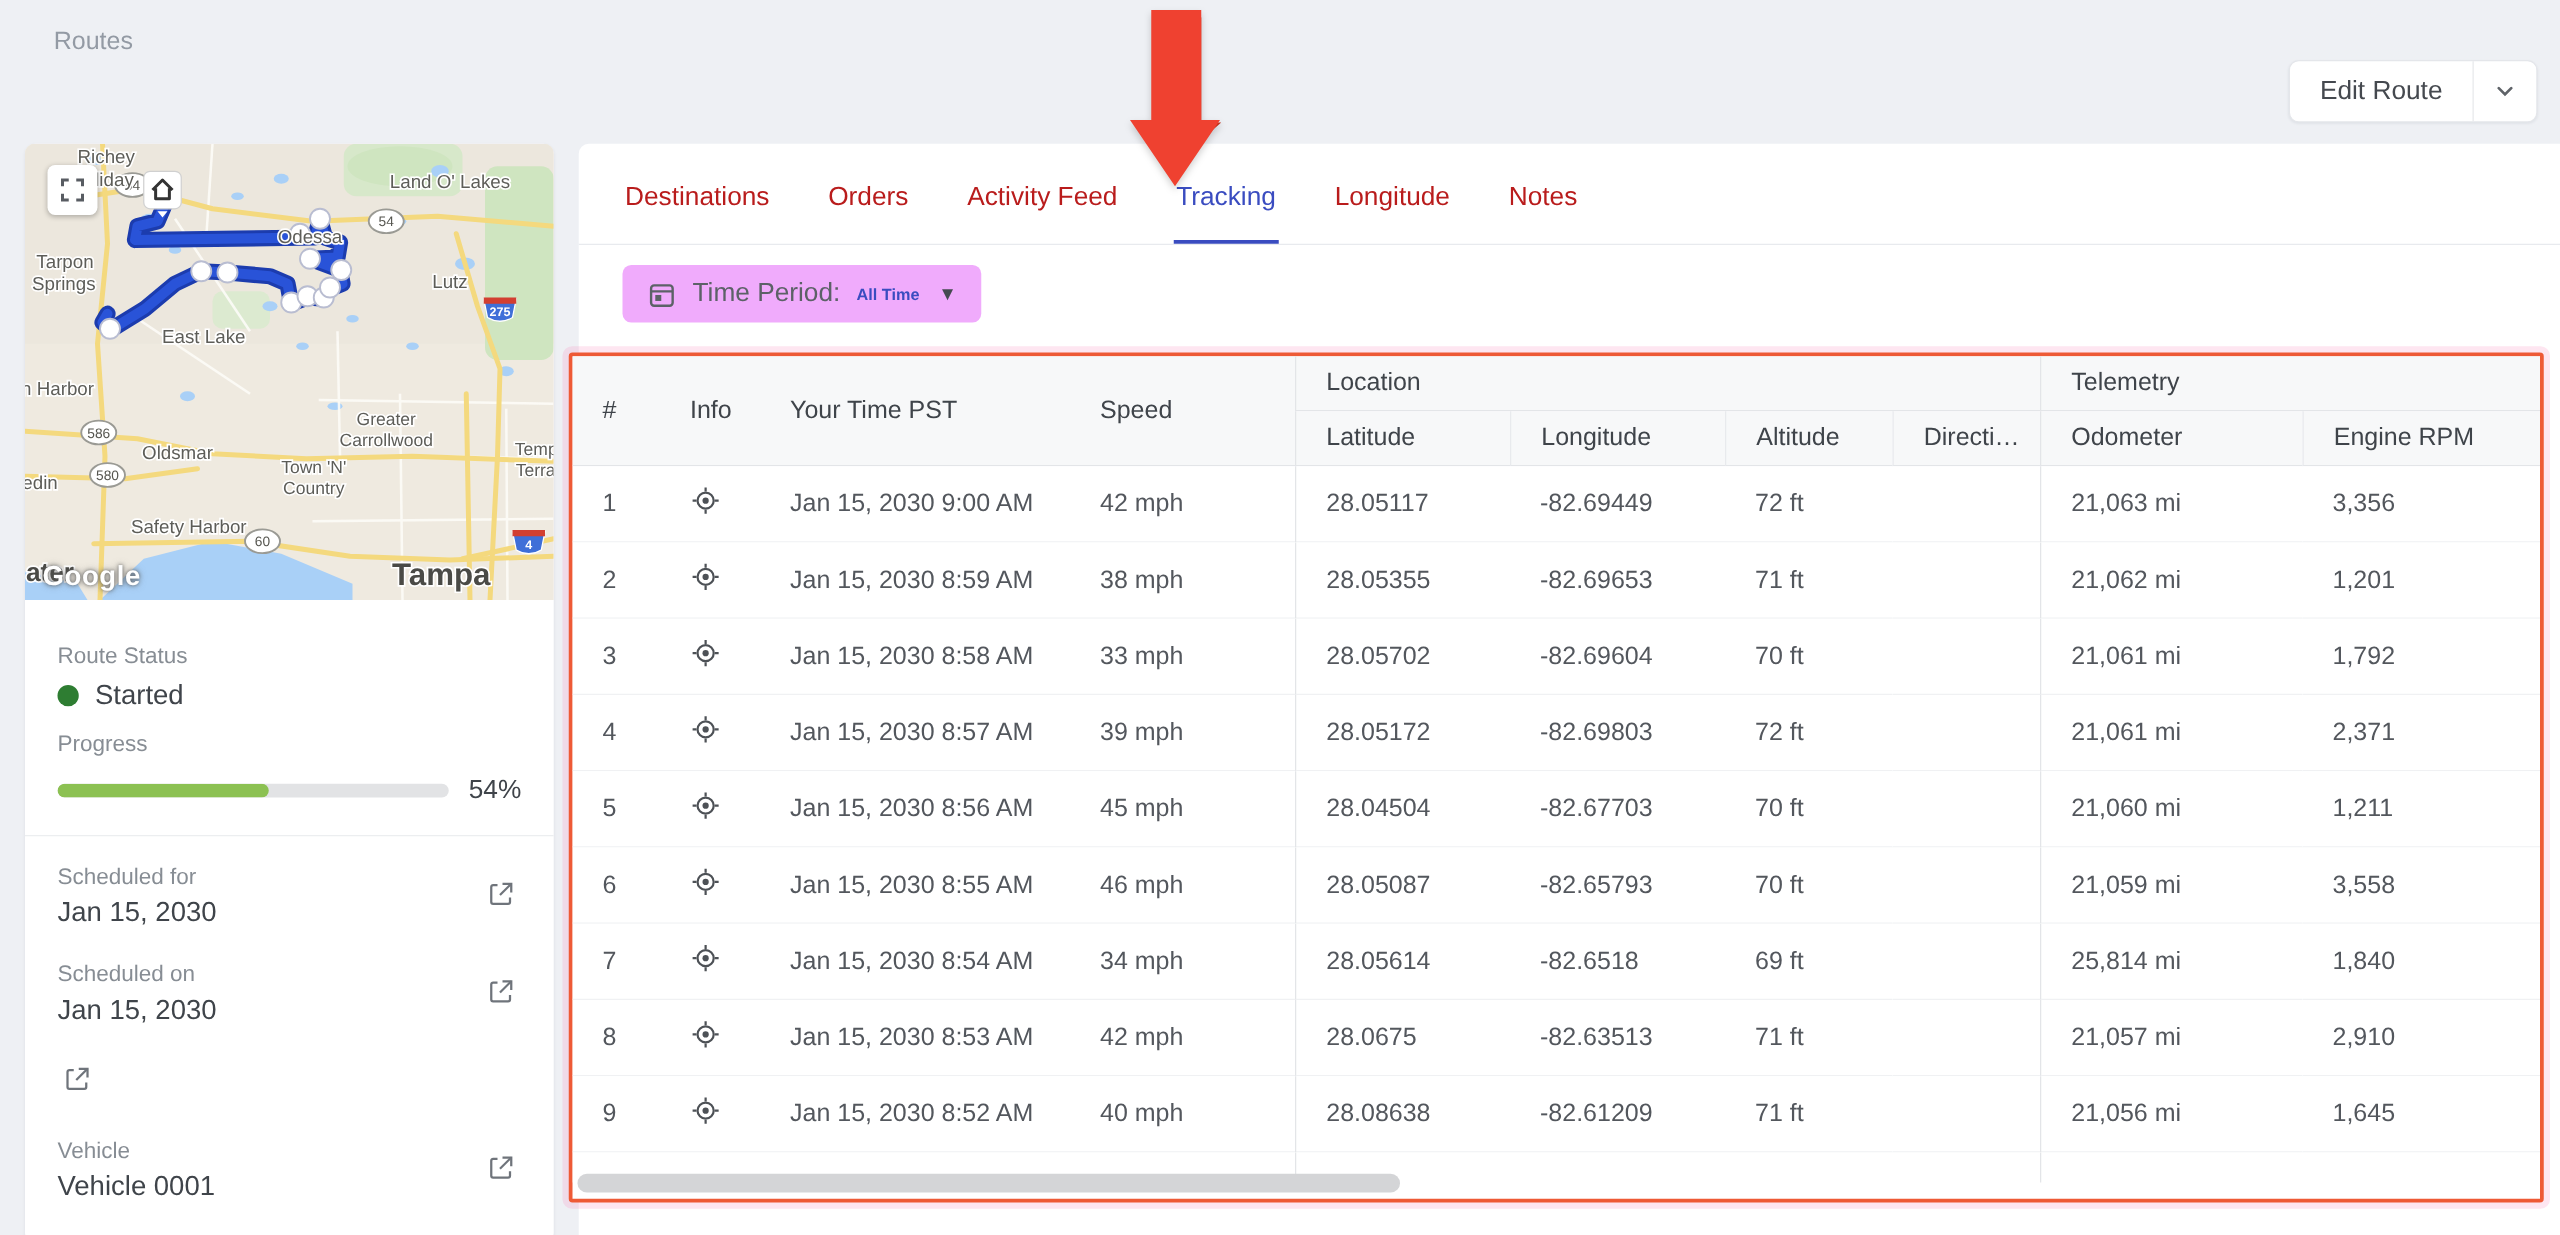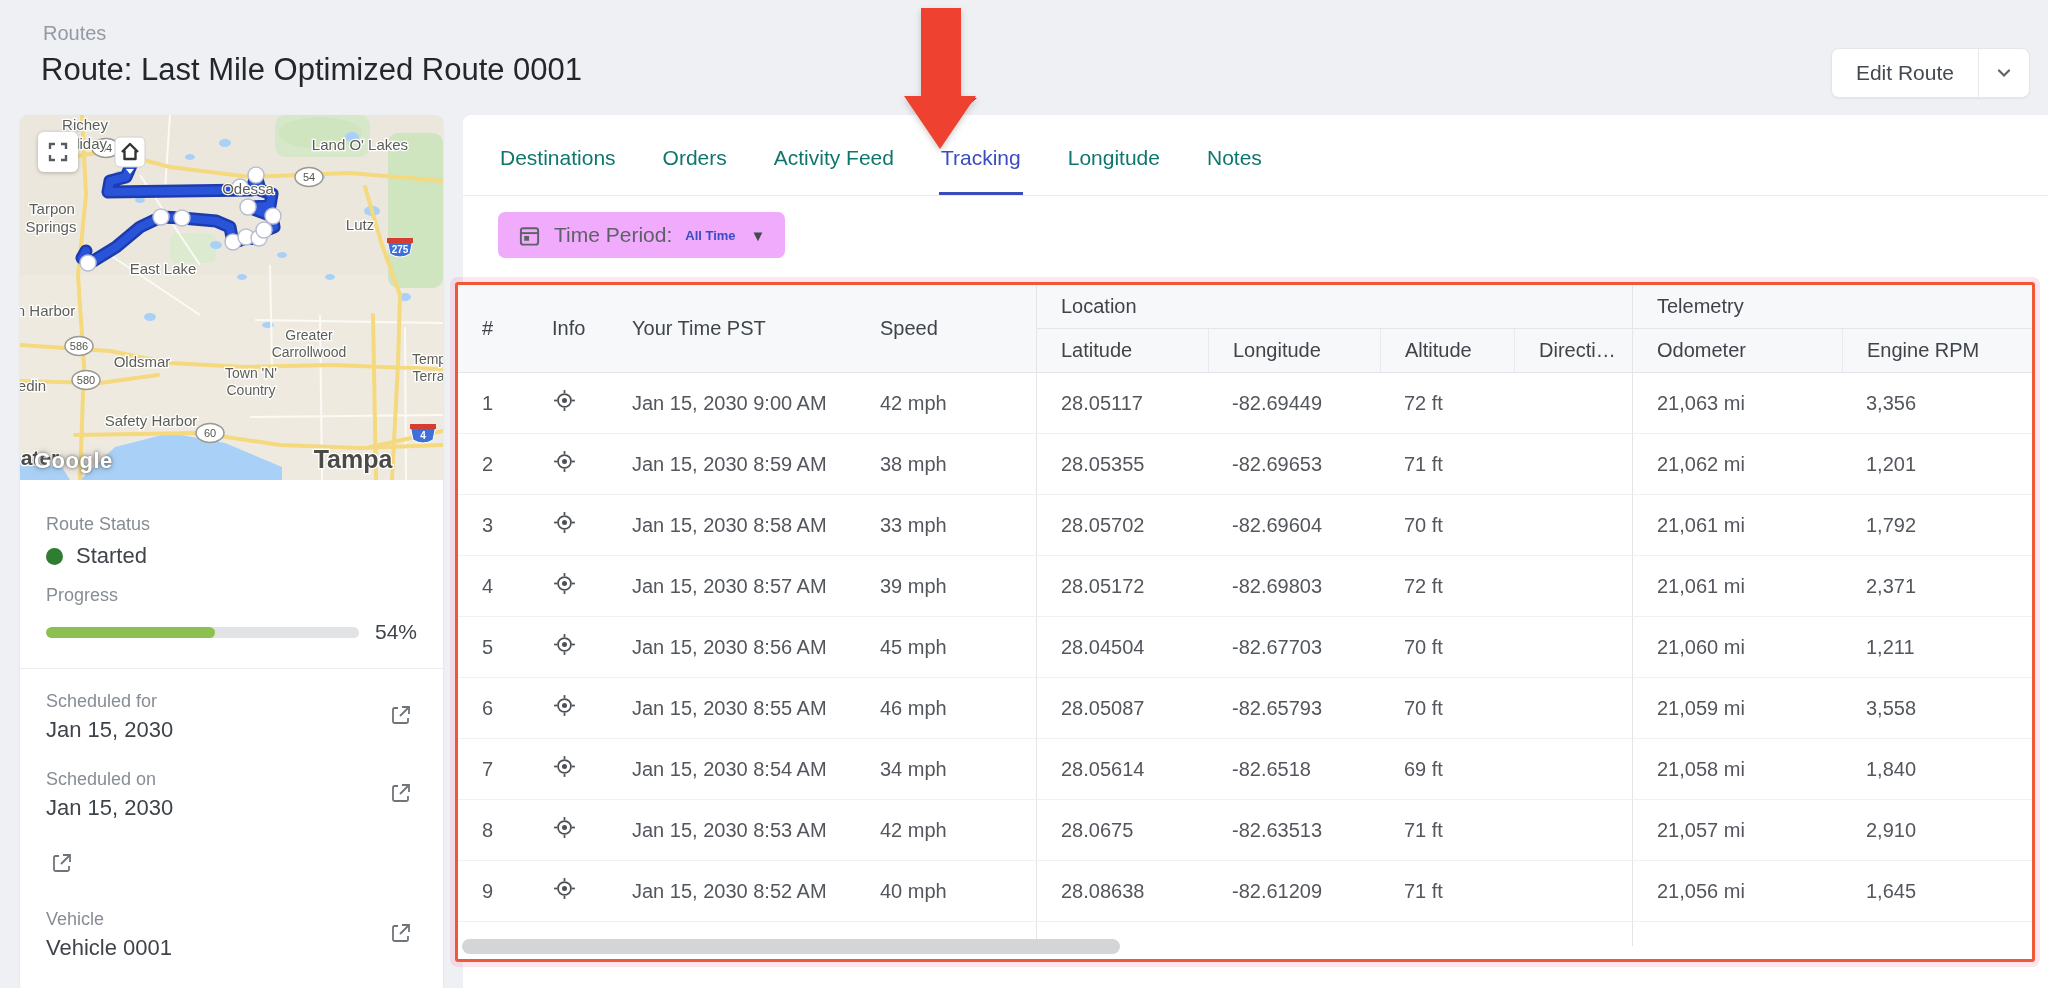--- a/index.html
+++ b/index.html
@@ -39,21 +39,21 @@
   .progress-pct { font-size:21px; color:#3f444a; }
   .details-section { border-top:1px solid #eceef0; padding:8px 26px 20px; }
   .detail-row { display:flex; align-items:center; padding:14px 0 12px; }
   .detail-text { flex:1; }
   .detail-label { font-size:18px; color:#878d94; }
   .detail-value { font-size:22px; color:#3f444a; margin-top:5px; }
   .ext-icon { color:#6f747b; cursor:pointer; padding:4px; }
 
   
   .tabs { display:flex; gap:43px; padding:0 35px; border-bottom:1px solid #e8eaee; }
-  .tab { background:none; border:none; font-family:inherit; font-size:21px; color:#0f766e; padding:31px 2px 22px;
+  .tab { background:none; border:none; font-family:inherit; font-size:21px; color:#b91c1c; padding:31px 2px 22px;
       border-bottom:3px solid transparent; cursor:pointer; }
   .tab.active { color:#3a4cc0; border-bottom-color:#3a4cc0; }
 
   
   .time-pill { display:inline-flex; align-items:center; gap:13px; margin:16px 0 0 35px; height:46px; padding:0 20px;
       background:#f0abfc; border-radius:7px; cursor:pointer; }
   .time-pill .cal { color:#5c6artifact167;} 
   .time-pill .cal { color:#5c6167; display:flex; }
   .time-pill .tp-label { font-size:21px; color:#5c6167; }
   .time-pill .tp-value { font-size:13px; font-weight:700; color:#3a4cc0; }
@@ -80,21 +80,20 @@
 
   
   .red-arrow { position:absolute; left:903px; top:8px; pointer-events:none; filter:drop-shadow(0 3px 3px rgba(0,0,0,.18)); }
 </style>
 </head>
 <body>
 
 <div class="page">
 
   <div class="breadcrumb">Routes</div>
-  <h1 class="page-title">Route: Last Mile Optimized Route 0001</h1>
 
   <div class="edit-btn">
     <span class="lbl">Edit Route</span>
     <span class="caret">
       <svg width="18" height="18" viewBox="0 0 18 18" fill="none" stroke="currentColor" stroke-width="2.2" stroke-linecap="round">
           <path d="M4 6.5 L9 11.5 L14 6.5"></path>
         </svg>
     </span>
   </div>
 
@@ -479,21 +478,21 @@
                       <path d="M2 12 H5"></path>
                       <path d="M19 12 H22"></path>
                     </svg>
                   </span></td>
                 <td>Jan 15, 2030 8:54 AM</td>
                 <td>34 mph</td>
                 <td class="gl">28.05614</td>
                 <td>-82.6518</td>
                 <td>69 ft</td>
                 <td></td>
-                <td class="gl">21,058 mi</td>
+                <td class="gl">25,814 mi</td>
                 <td>1,840</td>
               </tr>
               <tr>
                 <td>8</td>
                 <td><span class="gps-icon">
                     <svg width="25" height="25" viewBox="0 0 24 24" fill="none" stroke="currentColor" stroke-width="1.7">
                       <circle cx="12" cy="12" r="6.2"></circle>
                       <circle cx="12" cy="12" r="2.4" fill="currentColor" stroke="none"></circle>
                       <path d="M12 2 V5"></path>
                       <path d="M12 19 V22"></path>

